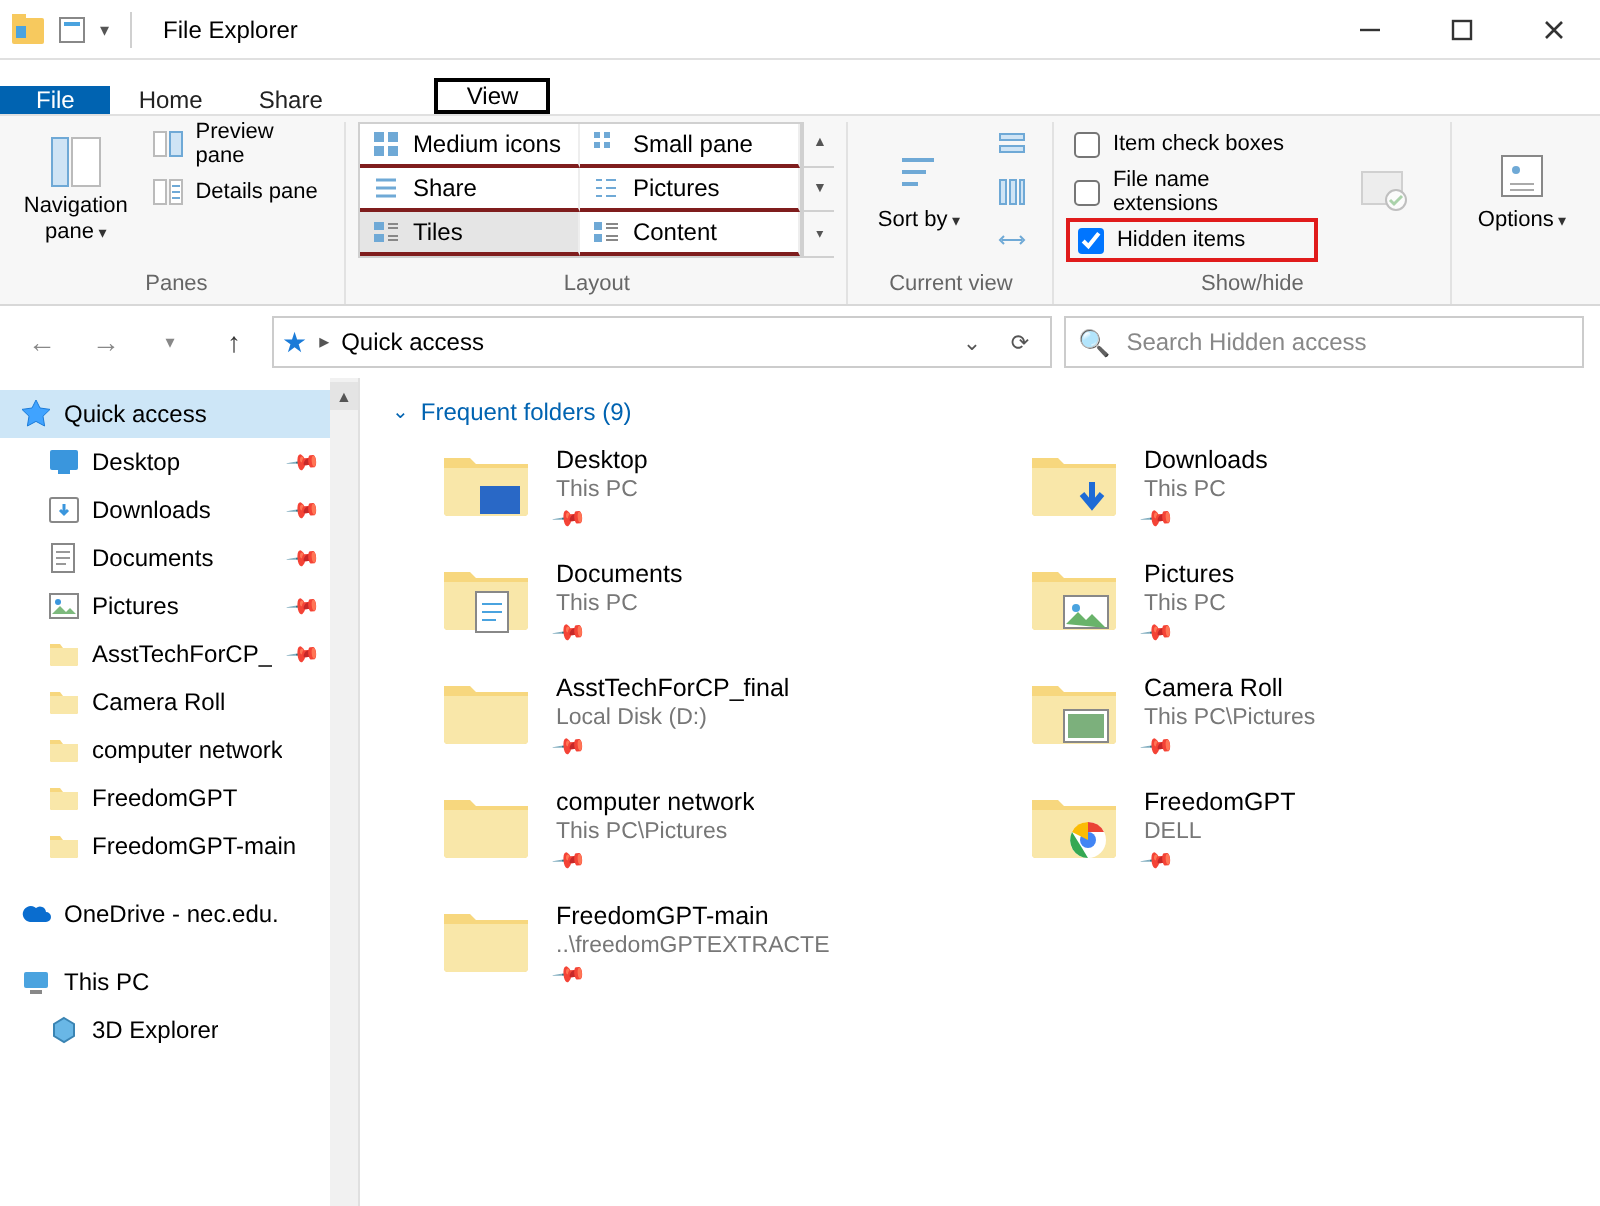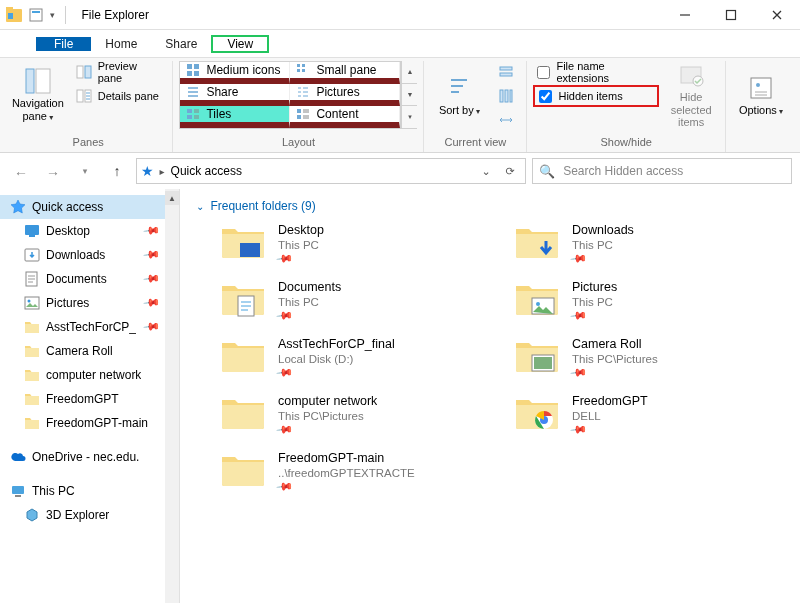--- a/index.html
+++ b/index.html
@@ -9,46 +9,46 @@
 .titlebar { display: flex; align-items: center; height: 30px; background: #fff; border-bottom: 1px solid #e0e0e0; }
 .titlebar .qat { display: flex; align-items: center; padding: 0 6px; gap: 6px; }
 .qat-icon { width: 16px; height: 16px; }
 .qat-chevron { font-size: 9px; color: #555; }
 .titlebar .sep { width: 1px; height: 18px; background: #d0d0d0; margin: 0 4px; }
 .titlebar .title { padding-left: 6px; font-size: 12px; text-align: right; }
 .titlebar .wincontrols { margin-left: auto; display: flex; }
 .wbtn { width: 46px; height: 30px; display: flex; align-items: center; justify-content: center; color: #333; }
 
 
-.tabstrip { display: flex; align-items: center; height: 28px; background: #fff; border-bottom: 1px solid #e0e0e0; padding-left: 36px; }
+.tabstrip { display: flex; align-items: flex-end; height: 28px; background: #fff; border-bottom: 1px solid #e0e0e0; }
 .file-tab { background: #0063B1; color: #fff; padding: 0 18px; display: flex; align-items: center; font-size: 12px; }
 .tab { padding: 0 14px; display: flex; align-items: center; font-size: 12px; color: #222; }
 .tab.active { color: #000; }
-.highlight-view { border: 2px solid #22c55e; }
+.highlight-view { border: 2px solid #000000; margin-left: 42px; }
 
 
 .ribbon { display: flex; height: 95px; background: #f7f7f7; border-bottom: 1px solid #d8d8d8; padding: 3px 4px 0; }
 .group { display: flex; flex-direction: column; align-items: center; padding: 0 6px; border-right: 1px solid #e2e2e2; }
 .group:last-child { border-right: none; }
 .group-body { display: flex; align-items: flex-start; gap: 4px; flex: 1; }
 .group-label { font-size: 11px; color: #666; padding: 2px 14px 4px; }
 
 .bigbtn { display: flex; flex-direction: column; align-items: center; justify-content: center; width: 58px; height: 68px; }
 .bigbtn .ico { width: 28px; height: 28px; margin-bottom: 2px; }
 .bigbtn .lbl { font-size: 11px; text-align: center; line-height: 1.15; }
 .bigbtn .chev { font-size: 8px; color: #333; }
 
 .stack { display: flex; flex-direction: column; gap: 2px; justify-content: center; }
 .midbtn { display: flex; align-items: center; gap: 6px; height: 22px; padding: 0 6px; }
 .midbtn .ico { width: 16px; height: 16px; }
 .midbtn .lbl { font-size: 11px; }
 
 .gridbox { display: grid; grid-template-columns: auto auto; grid-template-rows: repeat(3,22px); border: 1px solid #d0d0d0; background: #fff; }
-.gridcell { display: flex; align-items: center; gap: 6px; padding: 0 8px 0 6px; border-right: 1px solid #eee; border-bottom: 6px solid #7f1d1d; min-width: 110px; }
-.gridcell.sel { background: #5eead4; }
+.gridcell { display: flex; align-items: center; gap: 6px; padding: 0 8px 0 6px; border-right: 1px solid #eee; border-bottom: 2px solid #7f1d1d; min-width: 110px; }
+.gridcell.sel { background: #e5e5e5; }
 .gridctrl { display: flex; flex-direction: column; border-left: 1px solid #d0d0d0; width: 16px; }
 .gridctrl div { flex: 1; display: flex; align-items: center; justify-content: center; font-size: 7px; color: #555; border-bottom: 1px solid #d0d0d0; }
 
 .chk { display: flex; align-items: center; gap: 6px; height: 22px; padding: 0 4px; font-size: 11px; }
 .chk input { width: 13px; height: 13px; }
 .highlight-hidden { border: 2px solid #e01b1b; }
 
 
 .navrow { display: flex; align-items: center; height: 36px; padding: 3px 8px; gap: 6px; }
 .navbtn { width: 26px; height: 26px; display: flex; align-items: center; justify-content: center; color: #888; font-size: 14px; }
@@ -322,36 +322,39 @@
       </div>
     </div>
     <div class="group-label">Current view</div>
   </div>
 
   <div class="group">
     <div class="group-body">
       <div class="stack" style="justify-content:flex-start">
         <label class="chk">
             <input type="checkbox" style="">
+            <span>Item check boxes</span>
+          </label>
+        <label class="chk">
+            <input type="checkbox" style="">
             <span>File name extensions</span>
           </label>
         <label class="chk highlight-hidden">
             <input type="checkbox" checked="" style="">
             <span>Hidden items</span>
           </label>
       </div>
       <div class="bigbtn" style="opacity:.5">
         <span class="ico">
             <svg width="28" height="28">
               <rect x="4" y="6" width="20" height="16" fill="#e5e5e5" stroke="#aaa"></rect>
               <circle cx="21" cy="20" r="5" fill="#fff" stroke="#888"></circle>
               <path d="M18 20l2 2 4-4" stroke="#5fae5f" fill="none" stroke-width="1.5"></path>
             </svg>
           </span>
-        <span class="lbl">Hide selected items</span>
       </div>
     </div>
     <div class="group-label">Show/hide</div>
   </div>
 
   <div class="group">
     <div class="group-body">
       <div class="bigbtn">
         <span class="ico">
             <svg width="28" height="28">

